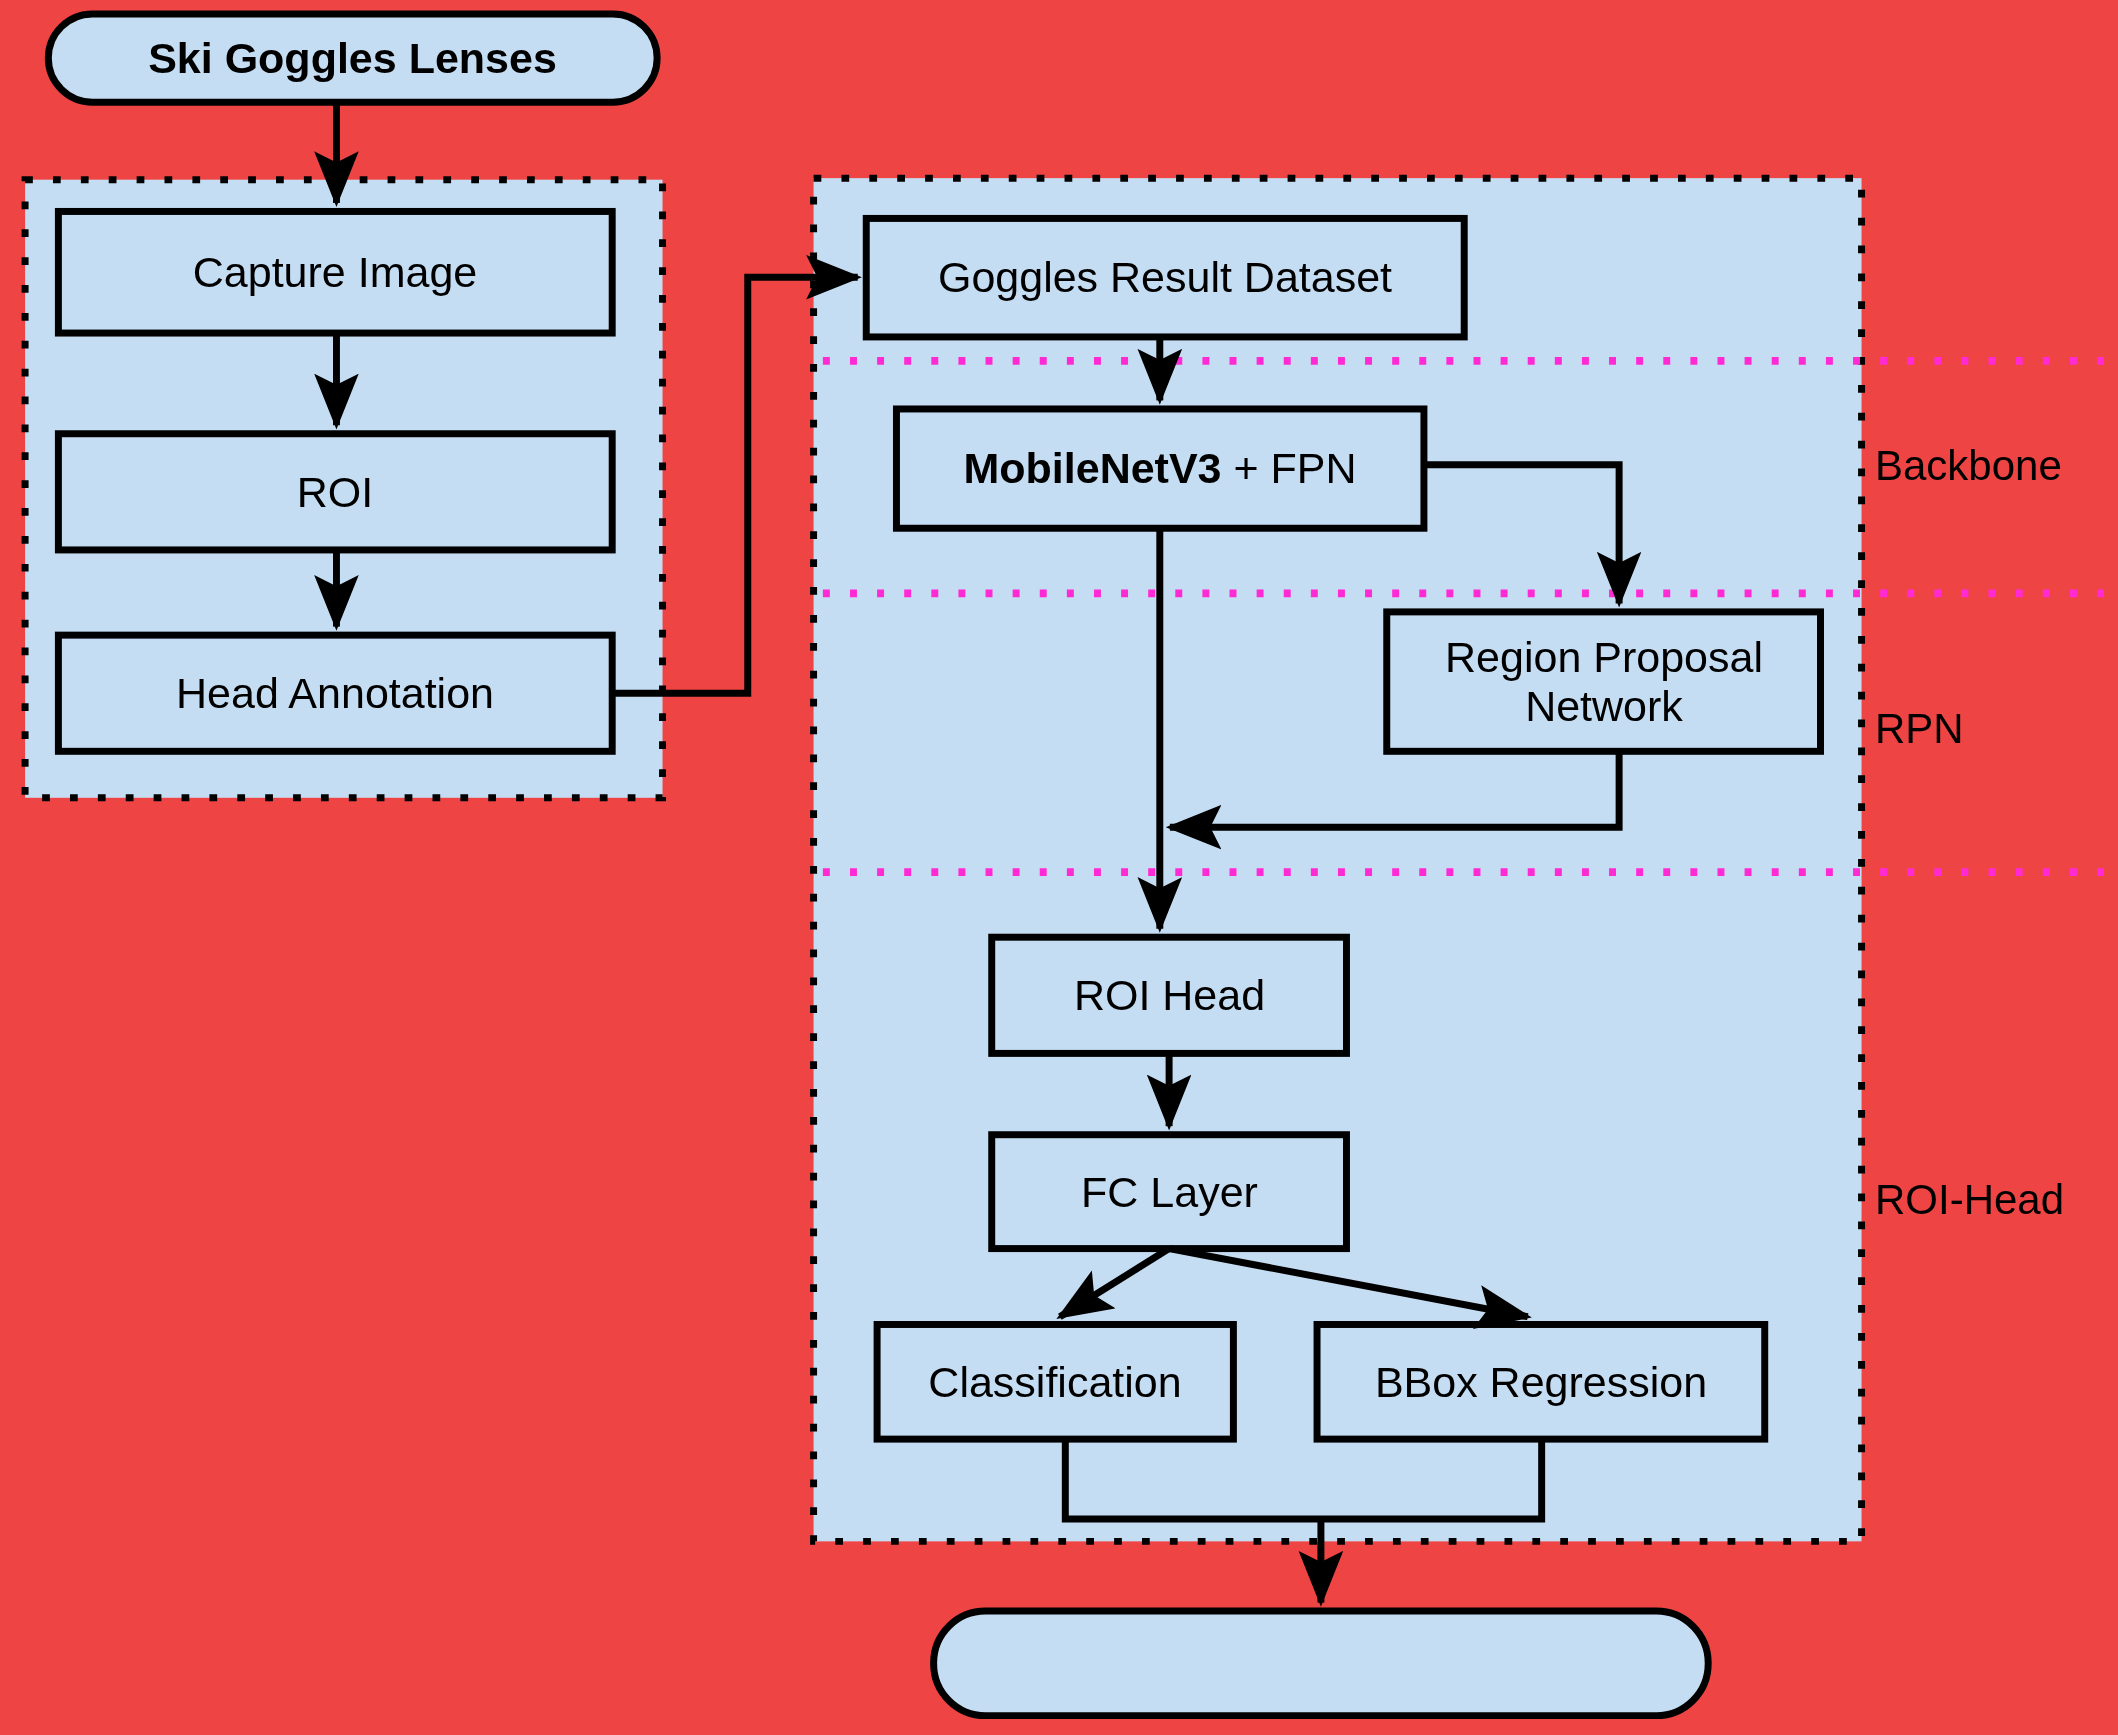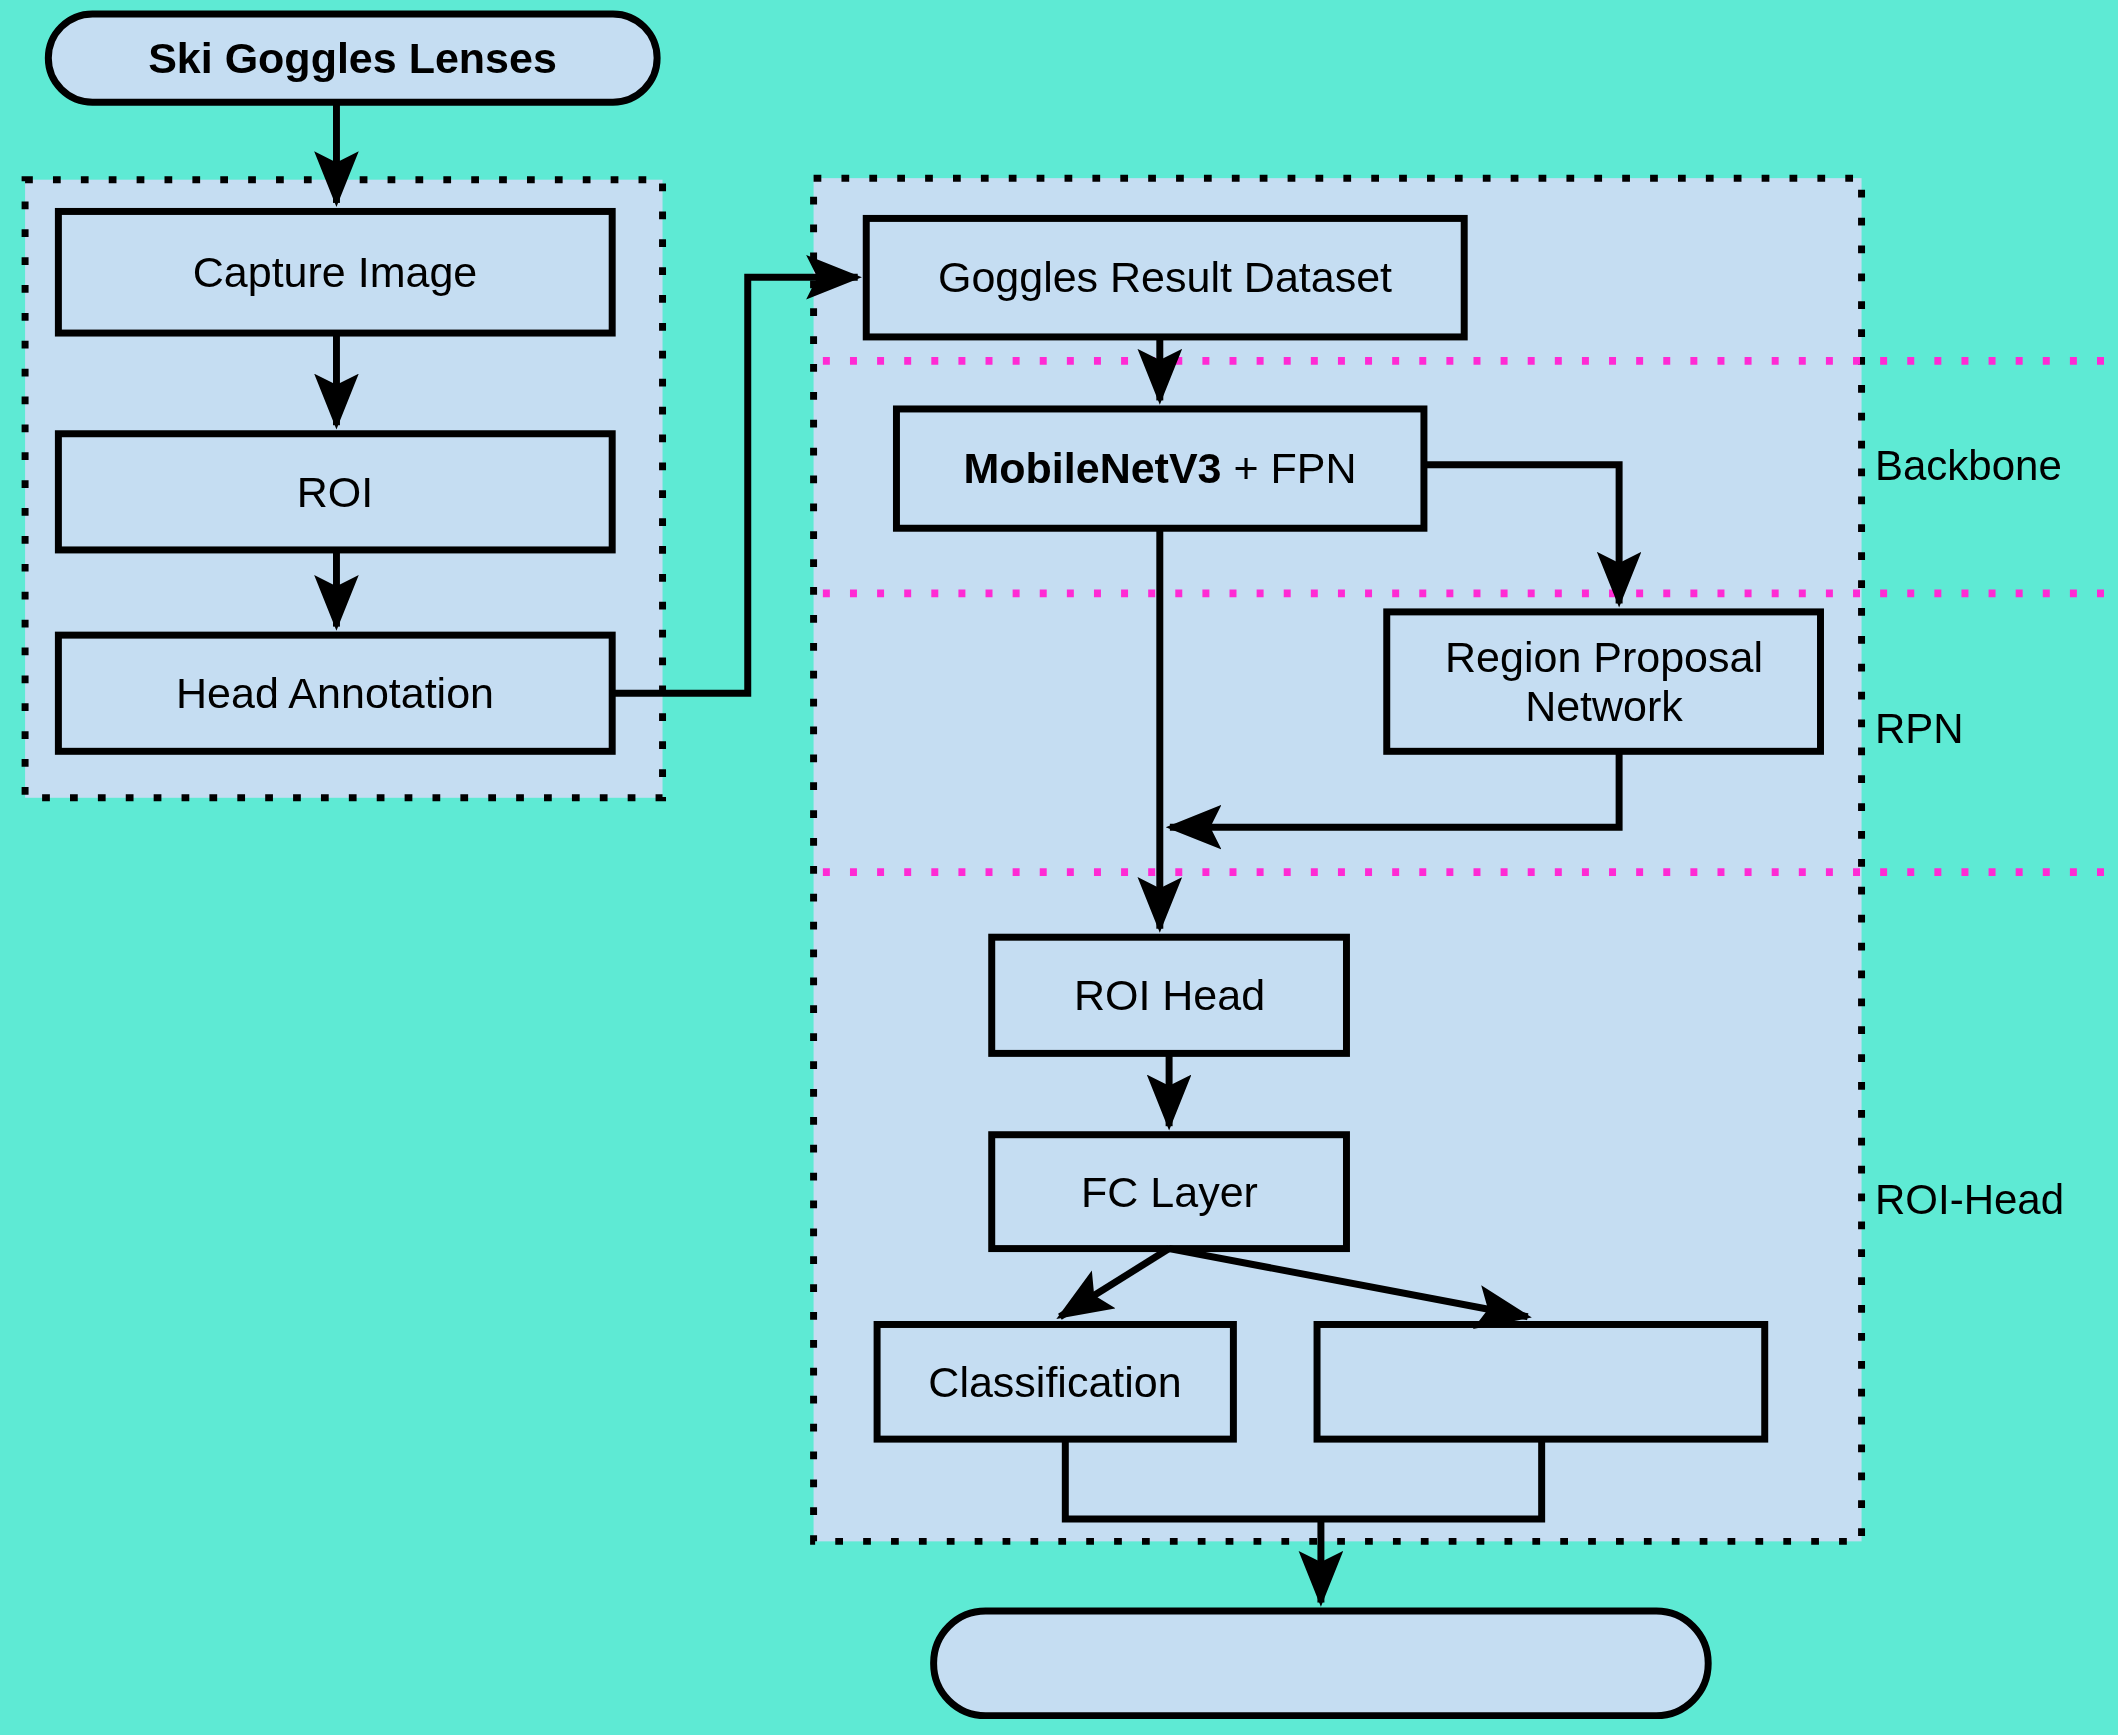--- a/index.html
+++ b/index.html
@@ -1,18 +1,18 @@
 <!DOCTYPE html>
 <html style="font-size:12.4px"><head>
 <meta charset="utf-8">
 <style>
   html,body{margin:0;padding:0;background:#ffffff;}
   body{width:2119px;height:1735px;overflow:hidden;
        font-family:"Liberation Sans","DejaVu Sans",sans-serif;}
-  #stage{position:relative;width:2119px;height:1735px;background:#5eead4;}
+  #stage{position:relative;width:2119px;height:1735px;background:#ef4444;}
   svg{position:absolute;left:0;top:0;width:2119px;height:1735px;}
   .nodeLabel{
     position:absolute;display:flex;align-items:center;justify-content:center;
     text-align:center;color:#000;line-height:1.12;
     font-family:"Liberation Sans","DejaVu Sans",sans-serif;
     pointer-events:none;white-space:pre-line;
   }
   .fz-box{font-size:43px;font-weight:400;}
   .fz-cap{font-size:43px;font-weight:700;}
   .fz-sect{font-size:42px;font-weight:400;}
@@ -99,20 +99,21 @@
 
   <div class="nodeLabel fz-box" style="left:1387px;top:612px;width:434px;height:139px;">Region Proposal
 Network</div>
 
   <div class="nodeLabel fz-box" style="left:992px;top:937px;width:355px;height:116px;">ROI Head</div>
 
   <div class="nodeLabel fz-box" style="left:992px;top:1135px;width:355px;height:114px;">FC Layer</div>
 
   <div class="nodeLabel fz-box" style="left:877px;top:1325px;width:356px;height:115px;">Classification</div>
 
+  <div class="nodeLabel fz-box" style="left:1317px;top:1325px;width:448px;height:115px;">BBox Regression</div>
 
 
   <div class="freeText fz-sect" style="left:1875px;top:442px;">Backbone</div>
 
   <div class="freeText fz-sect" style="left:1875px;top:705px;">RPN</div>
 
   <div class="freeText fz-sect" style="left:1875px;top:1176px;">ROI-Head</div>
 
 </div>
 

